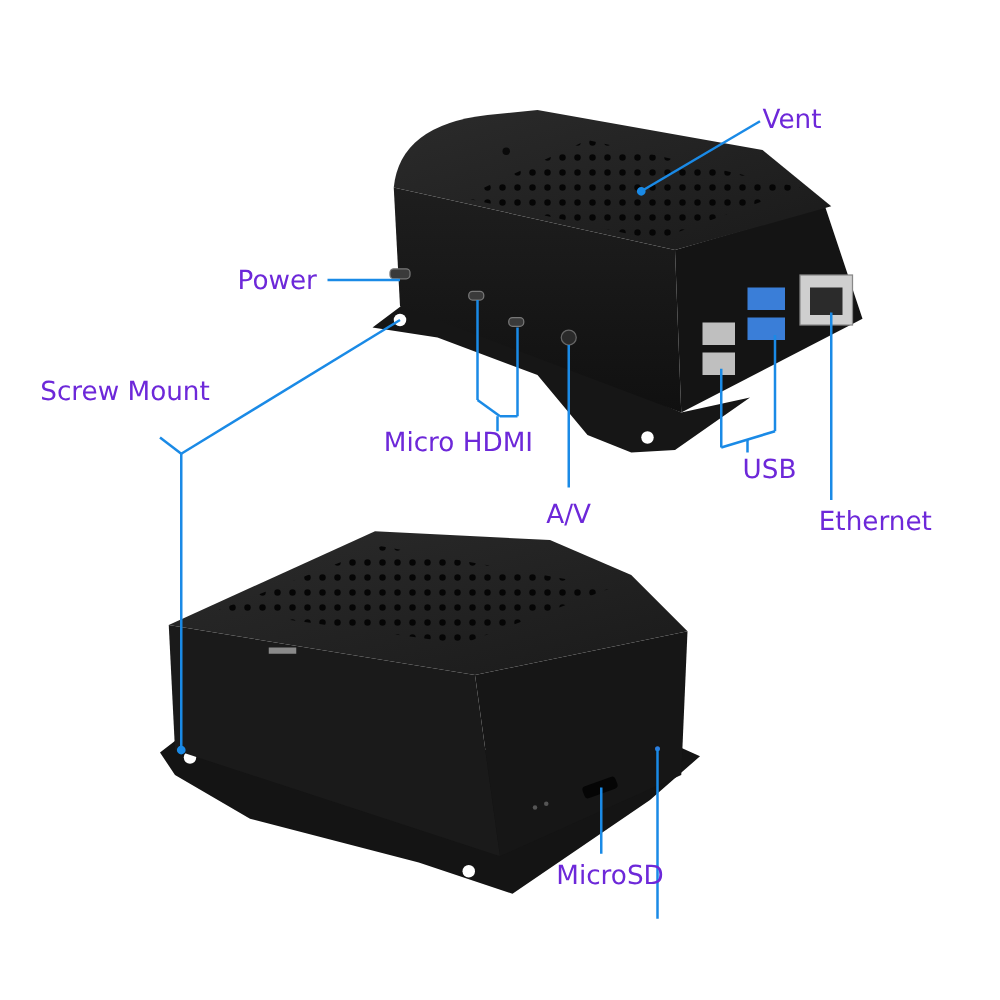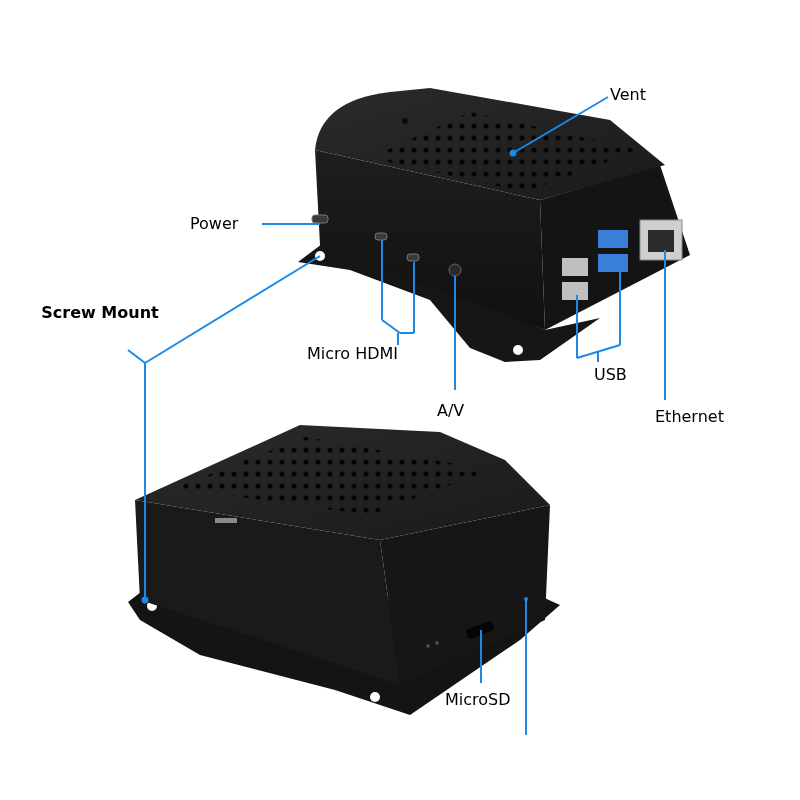--- a/index.html
+++ b/index.html
@@ -1,19 +1,19 @@
 <!DOCTYPE html>
 <html><head>
 <meta charset="utf-8">
 <style>
   html,body{margin:0;padding:0;background:#ffffff;}
   body{width:800px;height:800px;position:relative;overflow:hidden;font-family:"DejaVu Sans","Liberation Sans",sans-serif;}
   .stage{position:absolute;left:0;top:0;width:800px;height:800px;}
   svg.art{position:absolute;left:0;top:0;}
-  .label{position:absolute;color:#000000;font-size:16px;line-height:22px;white-space:nowrap;font-family:"DejaVu Sans","Liberation Sans",sans-serif;}
+  .label{position:absolute;color:#6d28d9;font-size:21px;line-height:22px;white-space:nowrap;font-family:"DejaVu Sans","Liberation Sans",sans-serif;}
   .label.center{text-align:center;}
 </style>
 </head>
 <body>
 
 <div class="stage">
 
   <svg class="art" width="800" height="800" viewBox="0 0 800 800">
     <defs>
       <pattern id="vent-holes" x="0" y="0" width="12" height="12" patternUnits="userSpaceOnUse">
@@ -106,21 +106,21 @@
       <circle cx="145" cy="600" r="2.5" fill="#1a8ae6"></circle>
 
       <line x1="481" y1="630" x2="481" y2="683"></line>
 
       <line x1="526" y1="600" x2="526" y2="735"></line>
     </g>
   </svg>
 
   <div class="label" style="left:610px;top:84px;">Vent</div>
   <div class="label" style="left:190px;top:213px;">Power</div>
-  <div class="label center" style="left:30px;top:302px;width:140px;font-weight:bold;">
+  <div class="label center" style="left:30px;top:302px;width:140px;">
     <div>Screw Mount</div>
   </div>
   <div class="label" style="left:307px;top:343px;">Micro HDMI</div>
   <div class="label" style="left:437px;top:400px;">A/V</div>
   <div class="label" style="left:594px;top:364px;">USB</div>
   <div class="label" style="left:655px;top:406px;">Ethernet</div>
   <div class="label" style="left:445px;top:689px;">MicroSD</div>
 
 </div>
 

